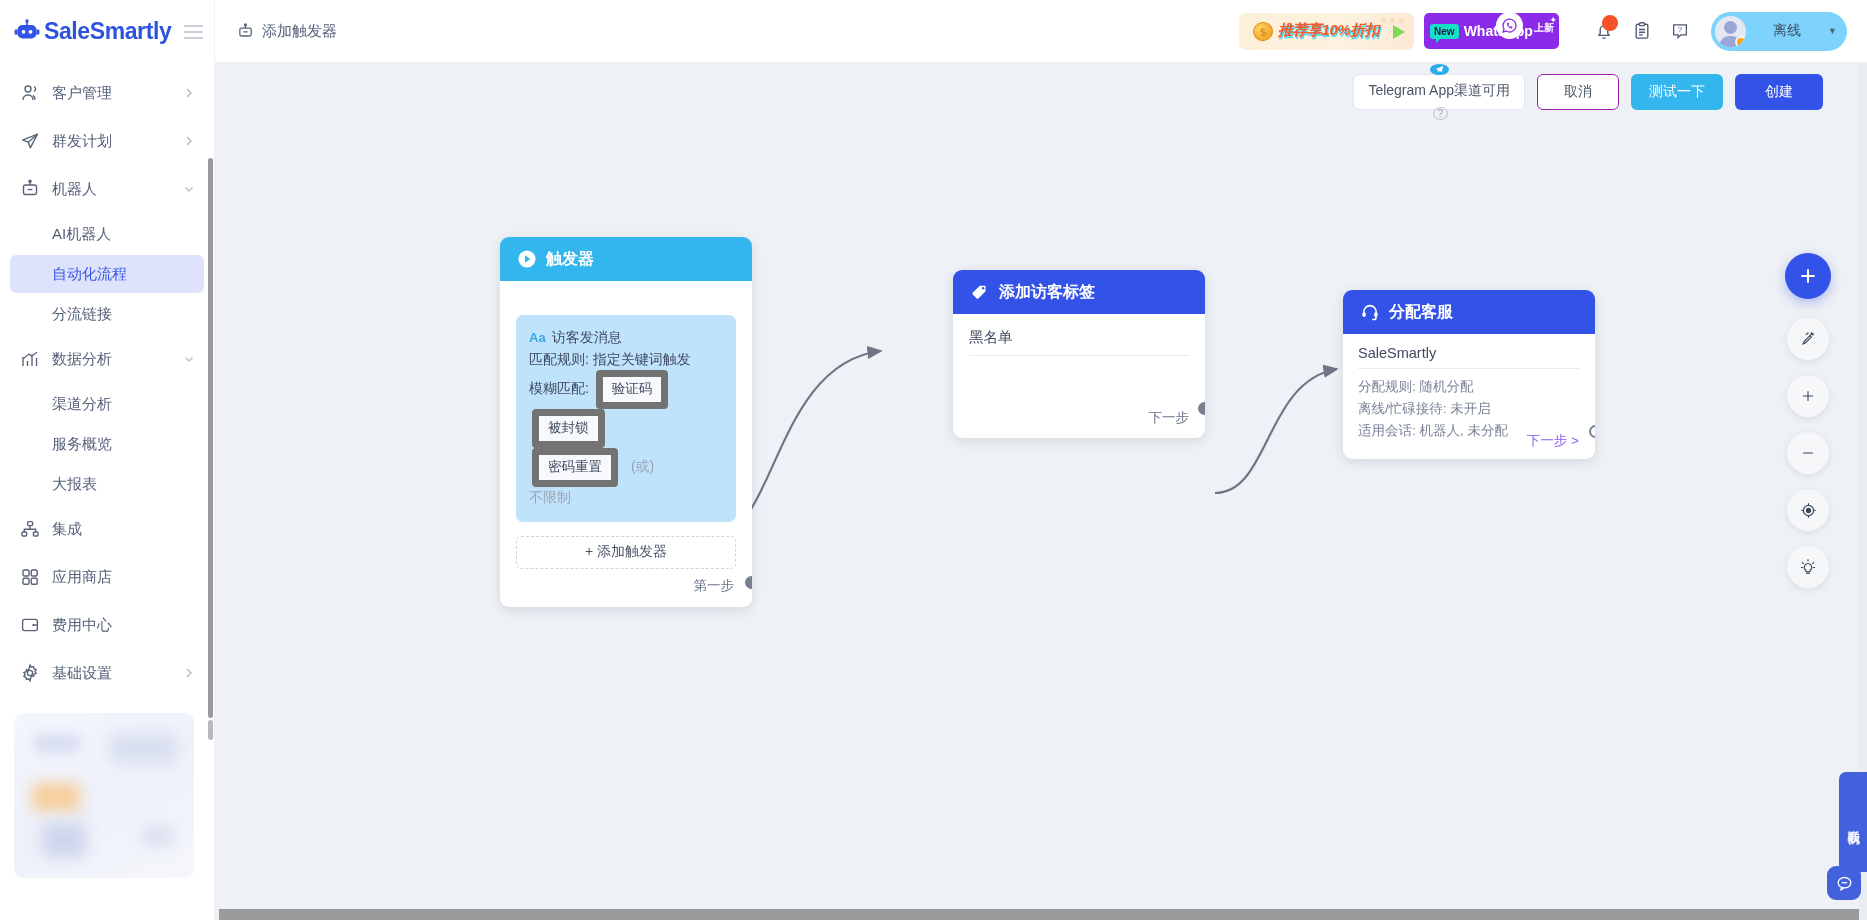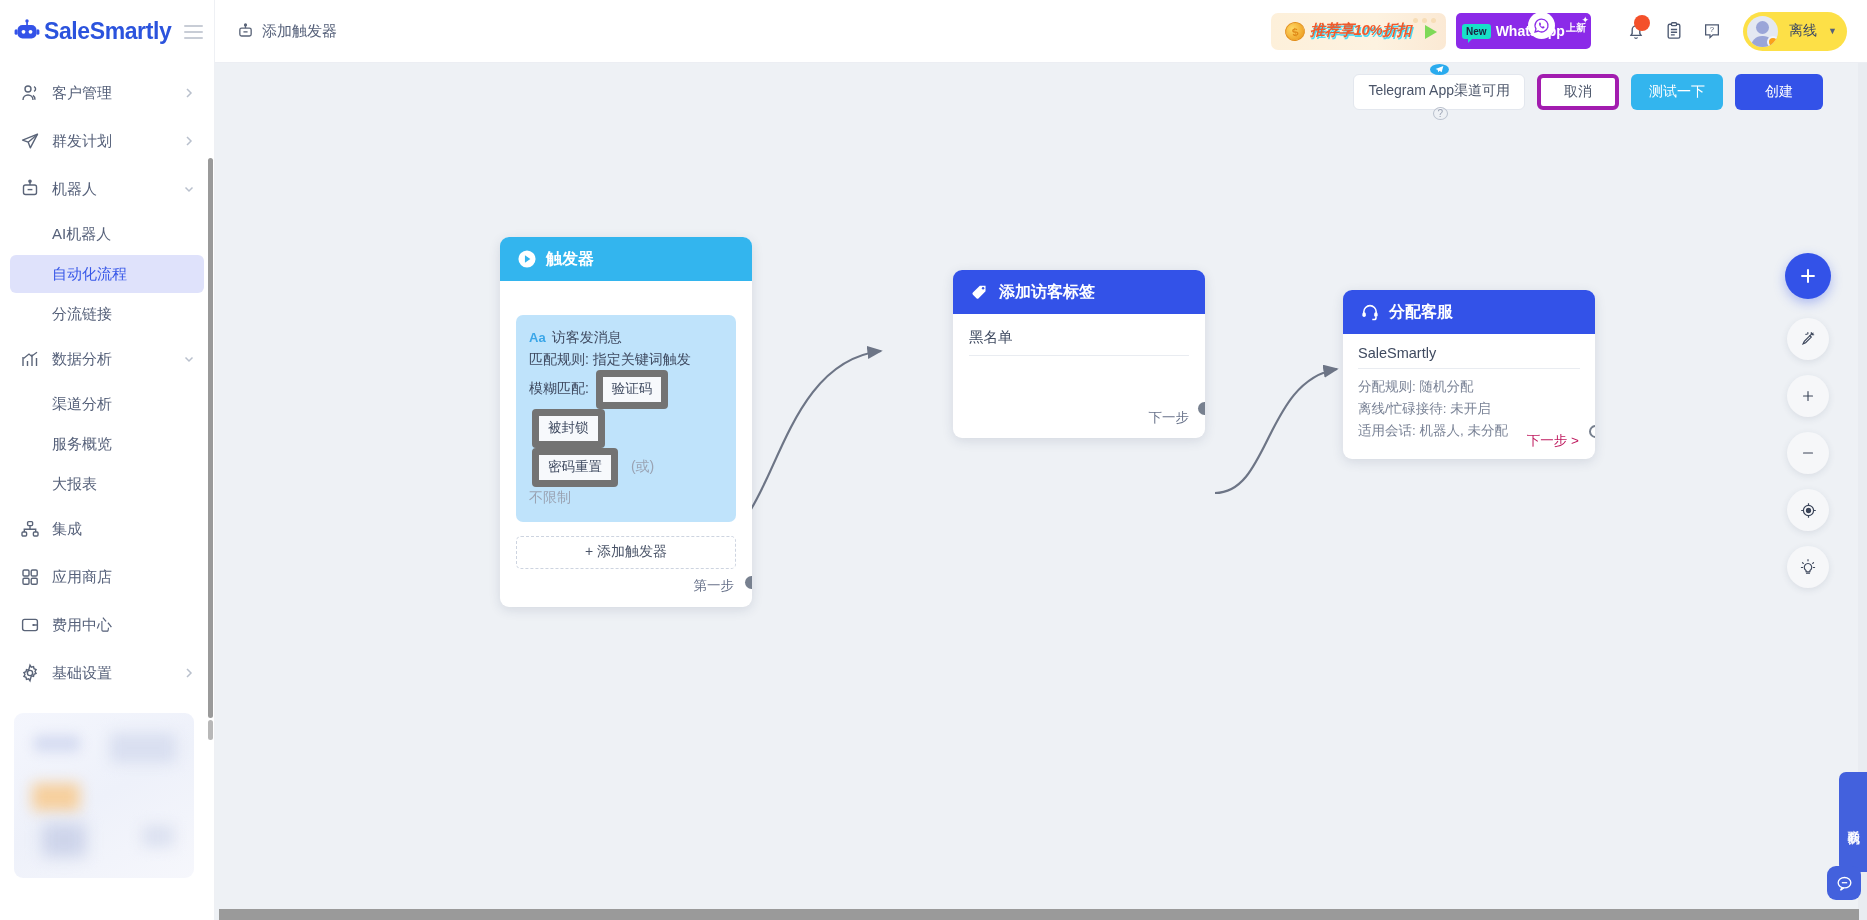--- a/index.html
+++ b/index.html
@@ -141,23 +141,23 @@
     color: #4e5a72; cursor: pointer; position: relative;
   }
   .hicon .badge {
     position: absolute; right: 3px; top: 1px;
     min-width: 16px; height: 16px; border-radius: 8px;
     background: #f4502a; color: #fff; font-size: 9px;
     display: flex; align-items: center; justify-content: center;
     padding: 0 3px; line-height: 1;
   }
   .user-chip {
-    display: flex; align-items: center; gap: 11px;
+    display: flex; align-items: center; gap: 27px;
     margin-left: 14px; padding: 4px 10px 4px 4px;
-    border-radius: 20px; background: #fde047; cursor: pointer; text-align: right;
+    border-radius: 20px; background: #7dd3fc; cursor: pointer; text-align: right;
   }
   .avatar {
     position: relative; width: 31px; height: 31px; border-radius: 50%;
     background: #e4e8f2; overflow: hidden;
   }
   .avatar .head { position:absolute; left:9px; top:5px; width:13px; height:13px; border-radius:50%; background:#9aa5d8; }
   .avatar .body { position:absolute; left:4px; top:20px; width:23px; height:16px; border-radius:11px 11px 0 0; background:#9aa5d8; }
   .avatar .dot {
     position: absolute; right: -1px; bottom: -1px; width: 12px; height: 12px;
     border-radius: 50%; background: #fba21a; border: 2px solid #f2f4f9;
@@ -185,21 +185,21 @@
   }
   .tg-ico {
     width: 19px; height: 19px; border-radius: 50%; background: #2aabee;
     display: flex; align-items: center; justify-content: center; color: #fff; font-size: 10px;
   }
   .q-ico {
     width: 15px; height: 15px; border-radius: 50%; border: 1px solid #b9c0cd;
     color: #9aa2b3; font-size: 10px; display: flex; align-items: center; justify-content: center;
     margin-left: 2px;
   }
-  .btn-cancel { background: #fff; border: 4px solid #a21caf; color: #4a5468; width: 82px; }
+  .btn-cancel { background: #fff; border: 1px solid #a21caf; color: #4a5468; width: 82px; }
   .btn-test { background: #33b5ee; color: #fff; width: 92px; }
   .btn-create { background: #3352e8; color: #fff; width: 88px; }
 
   
   .node { position: absolute; border-radius: 9px; background: #fff;
           box-shadow: 0 3px 12px rgba(40,55,90,.13); overflow: hidden; }
   .node-head {
     height: 44px; display: flex; align-items: center; gap: 9px; padding-left: 16px;
     color: #fff; font-size: 16px; font-weight: bold;
   }
@@ -219,21 +219,21 @@
   }
   .muted { color: #9aa3b3; }
   .add-trigger {
     margin: 14px 0 8px; height: 33px; border: 1px dashed #cdd4e0; border-radius: 5px;
     display: flex; align-items: center; justify-content: center;
     font-size: 14px; color: #4a5468; cursor: pointer; background: #fff;
   }
   .step-label {
     text-align: right; font-size: 13.5px; color: #68728a; padding-right: 2px; padding-bottom: 2px;
   }
-  .step-label.link { color: #be185d; }
+  .step-label.link { color: #8b5cf6; }
 
   .port {
     position: absolute; width: 13px; height: 13px; border-radius: 50%;
     background: #77808f; border: 0;
   }
   .port.hollow { background: #fff; border: 2px solid #77808f; }
 
   .tag-field {
     font-size: 14.5px; color: #3f4a60; padding-bottom: 8px;
     border-bottom: 1px solid #e9ecf1;

